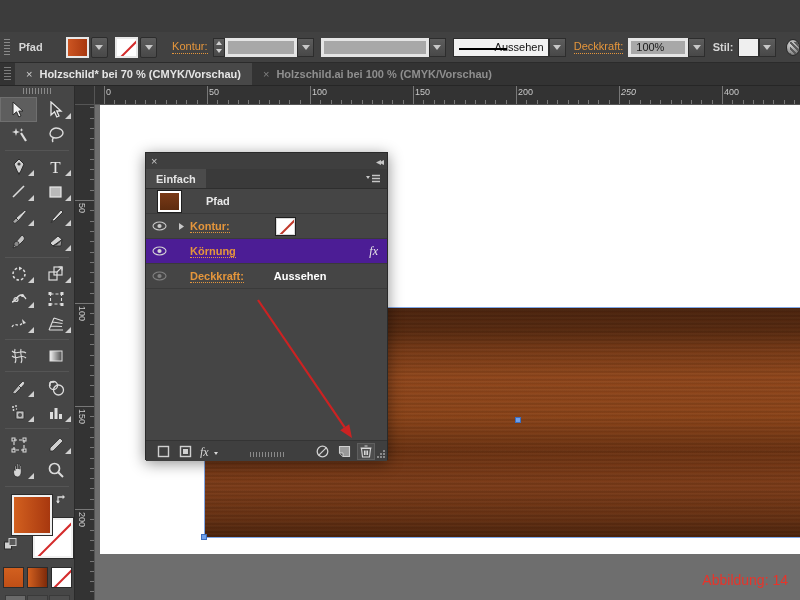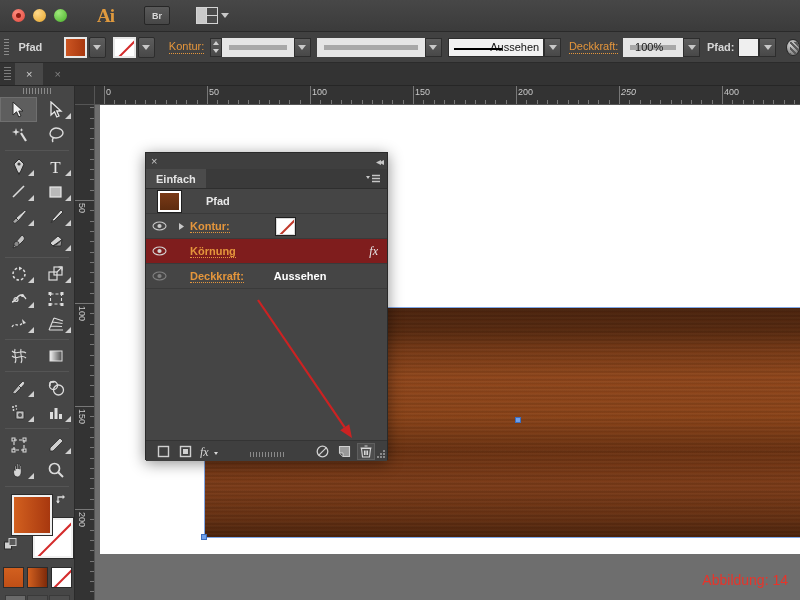--- a/index.html
+++ b/index.html
@@ -89,21 +89,21 @@
     content:""; position:absolute; left:-4px; top:50%; width:34px; height:2px;
     background:#d42b2b; transform: rotate(-45deg); transform-origin: center;
   }
   .mini-drop {
     width: 17px; height: 21px; margin-left: 2px;
     background: linear-gradient(#5d5d5d,#484848);
     border: 1px solid #2d2d2d; border-radius: 2px;
     display:flex; align-items:center; justify-content:center;
   }
   .field {
-    height: 19px; background: #a8a8a8; border: 7px solid #e5e5e5;
+    height: 19px; background: #a8a8a8; border: 3px solid #e5e5e5;
     display: flex; align-items: center; padding: 0 5px;
     color: #1a1a1a; font-size: 11px;
   }
   .field-wrap { display:flex; align-items:center; }
   .stepper {
     width: 12px; height: 19px; background: linear-gradient(#5d5d5d,#484848);
     border: 1px solid #2d2d2d; display:flex; flex-direction:column;
     align-items:center; justify-content:space-around;
   }
   .st-up { width:0;height:0;border-left:3px solid transparent;border-right:3px solid transparent;border-bottom:4px solid #d0d0d0; }
@@ -302,21 +302,21 @@
   .panel-menu {
     display:flex; align-items:center; padding-right:6px; color:#c6c6c6;
     font-size:11px; line-height:1;
   }
   .panel-body { background:#454545; height:251px; position:relative; }
   .row {
     height:25px; display:flex; align-items:center;
     border-bottom:1px solid #3a3a3a; position:relative;
   }
   .row.head { background:#454545; }
-  .row.sel { background:#7f1d1d; }
+  .row.sel { background:#4c1d95; }
   .r-eye {
     width:27px; display:flex; align-items:center; justify-content:center;
   }
   .r-disc { width:17px; display:flex; align-items:center; justify-content:center; }
   .r-label {
     color:#e5963c; font-size:11px; font-weight:bold;
     border-bottom:1px dotted #e5963c;
   }
   .r-label.plain { color:#e8e8e8; border-bottom:none; }
   .r-value { color:#ffffff; font-size:11px; font-weight:bold; margin-left:30px; }
@@ -369,33 +369,20 @@
   .caption {
     position:absolute; right:12px; bottom:12px;
     color:#e8342a; font-size:14px;
   }
 </style>
 </head>
 <body>
 
 <div id="app">
 
-  <div class="titlebar">
-    <div class="traffic">
-      <div class="dot red"></div>
-      <div class="dot yellow"></div>
-      <div class="dot green"></div>
-    </div>
-    <div class="ai-logo">Ai</div>
-    <div class="br-btn">Br</div>
-    <div class="arrange-btn">
-      <div class="arrange-ico"></div>
-      <div class="caret-d"></div>
-    </div>
-  </div>
 
   <div class="controlbar">
     <div class="grip"></div>
     <div class="ctl-label">Pfad</div>
 
     <div style="width:28px"></div>
 
     <div style="display:flex;align-items:center">
       <div class="swatch-box"></div>
       <div class="mini-drop">
@@ -444,38 +431,40 @@
     <div class="ctl-orange">Deckkraft:</div>
     <div style="width:6px"></div>
     <div class="field-wrap">
       <div class="field" style="width:60px">100%</div>
       <div class="drop-btn">
         <div class="caret-d"></div>
       </div>
     </div>
 
     <div style="width:9px"></div>
-    <div class="ctl-label" style="color:#d6d6d6;margin-left:0">Pfad:</div>
+    <div class="ctl-label" style="color:#d6d6d6;margin-left:0">Stil:</div>
     <div style="width:5px"></div>
     <div class="field-wrap">
       <div class="white-sw"></div>
       <div class="drop-btn">
         <div class="caret-d"></div>
       </div>
     </div>
     <div class="globe"></div>
   </div>
 
   <div class="tabbar">
     <div class="grip2"></div>
     <div class="tab active">
       <span class="tab-x">×</span>
+      <span>Holzschild* bei 70 % (CMYK/Vorschau)</span>
     </div>
     <div class="tab inactive">
       <span class="tab-x">×</span>
+      <span>Holzschild.ai bei 100 % (CMYK/Vorschau)</span>
     </div>
   </div>
 
   <div class="toolbox">
     <div class="tb-grip"></div>
     <div class="tb-grid">
 
       <div class="tool sel">
         <svg width="15" height="17" viewBox="0 0 15 17">
             <path d="M2 1 L2 14 L5.5 10.8 L7.8 16 L10 15 L7.8 10 L12 10 Z" fill="#f0f0f0" stroke="#2a2a2a" stroke-width="1"></path>

